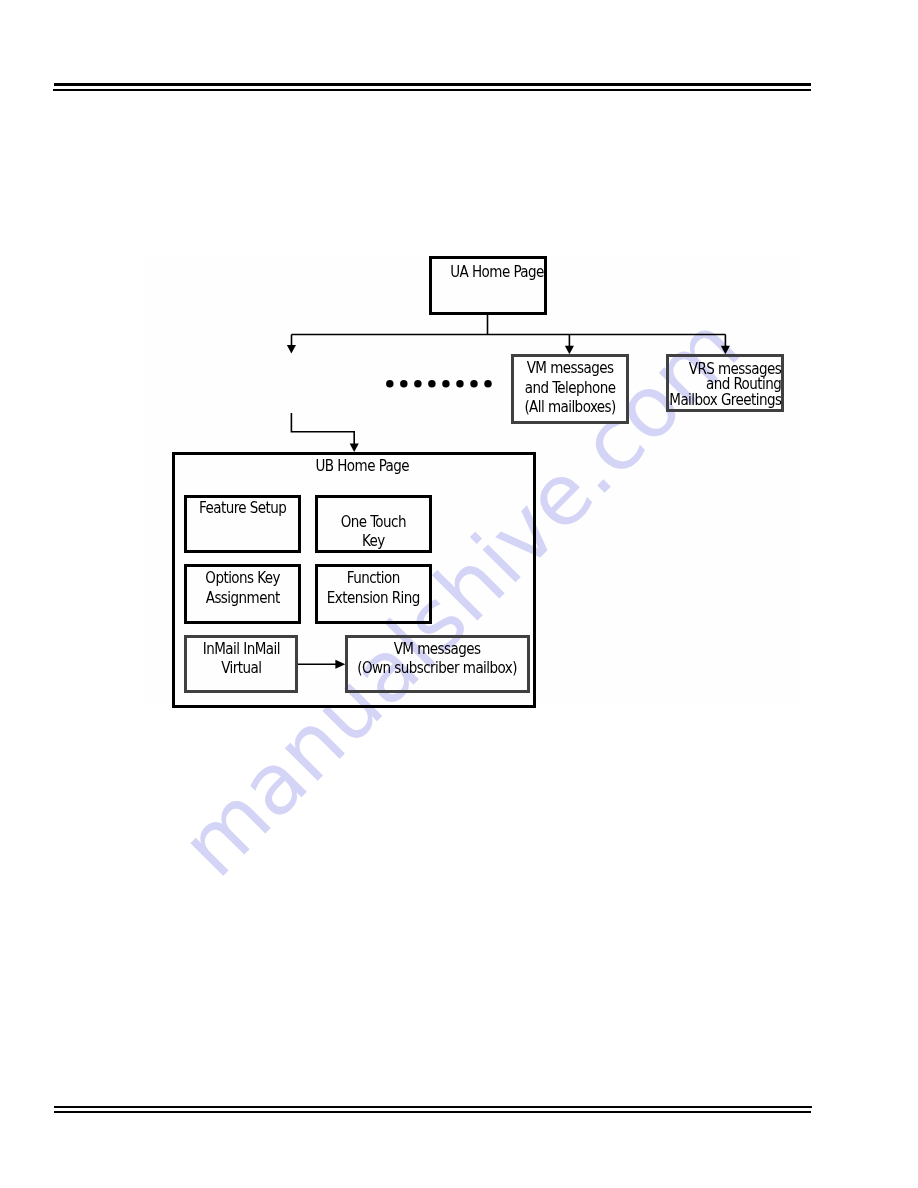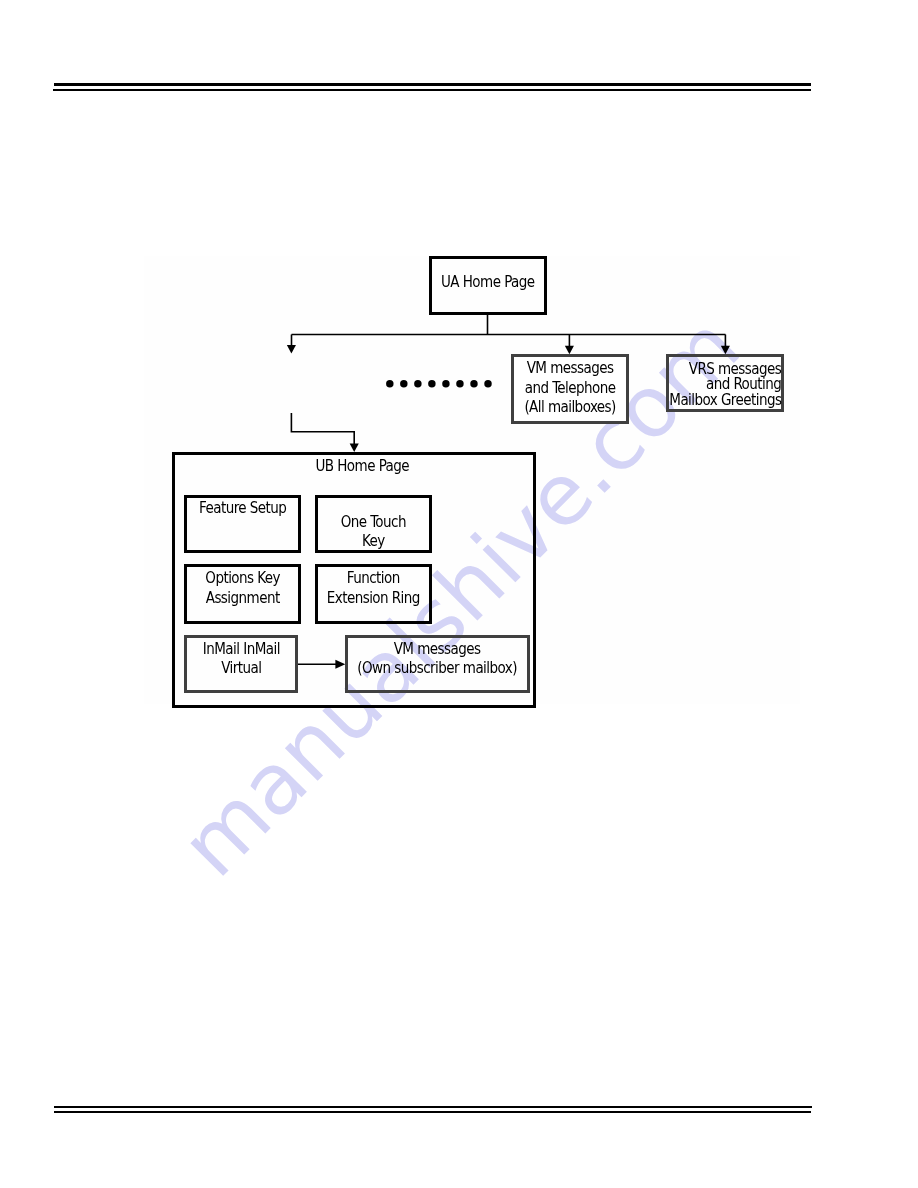--- a/index.html
+++ b/index.html
@@ -76,21 +76,21 @@
         <circle cx="403.83" cy="383.8" r="3.72"></circle>
         <circle cx="417.86" cy="383.8" r="3.72"></circle>
         <circle cx="431.89" cy="383.8" r="3.72"></circle>
         <circle cx="445.92" cy="383.8" r="3.72"></circle>
         <circle cx="459.95" cy="383.8" r="3.72"></circle>
         <circle cx="473.98" cy="383.8" r="3.72"></circle>
         <circle cx="488.01" cy="383.8" r="3.72"></circle>
       </g>
     </svg>
 
-    <div class="node k" style="left:428.8px;top:255.9px;width:118px;height:59px;padding-top:14px;">
+    <div class="node k" style="left:428.8px;top:255.9px;width:118px;height:59px;padding-top:4px;text-align:right;">
       <span class="lbl">UA Home Page</span>
     </div>
 
 
     <div class="node r" style="left:511.1px;top:354px;width:118px;height:70px;background:#fff;padding-top:2.40px;">
       <span class="lbl">VM messages</span>
       <span class="lbl">and Telephone</span>
       <span class="lbl">(All mailboxes)</span>
     </div>
 

